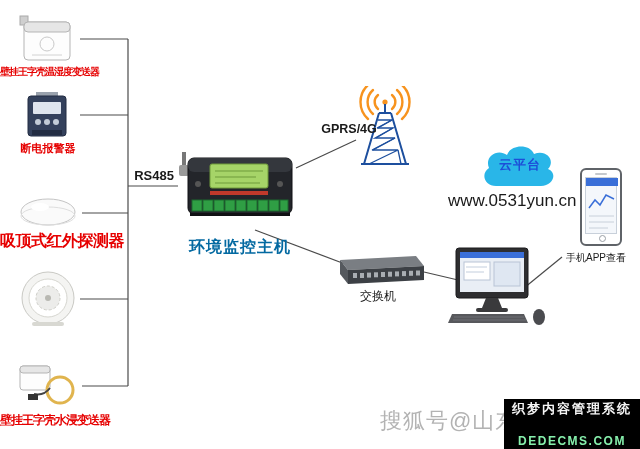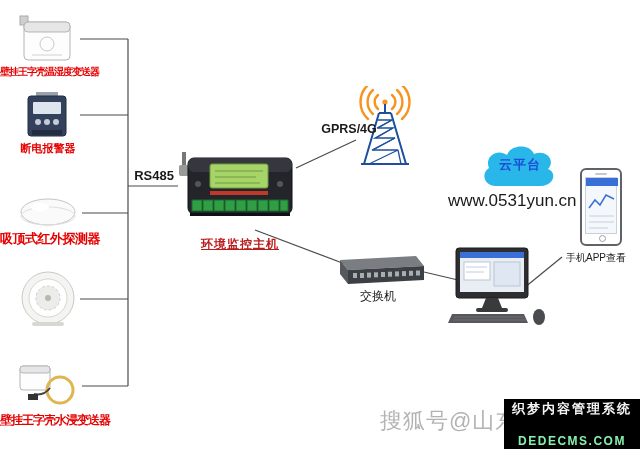--- a/index.html
+++ b/index.html
@@ -2,21 +2,21 @@
 <html><head>
 <meta charset="utf-8">
 <style>
   html,body{margin:0;padding:0;background:#fff;font-family:"Liberation Sans",sans-serif;}
   .canvas{position:relative;width:640px;height:449px;background:#fff;overflow:hidden;}
   svg{display:block;}
   .lines{position:absolute;left:0;top:0;z-index:1;}
   .node{position:absolute;z-index:2;}
   .lbl{position:absolute;z-index:3;text-align:center;line-height:1.15;}
   .sensor-lbl{color:#e60000;font-weight:bold;white-space:nowrap;}
-  .host-lbl{color:#b91c1c;font-weight:bold;font-size:12px;letter-spacing:1px;white-space:nowrap;text-decoration:underline;}
+  .host-lbl{color:#0369a1;font-weight:bold;font-size:16px;letter-spacing:1px;white-space:nowrap;}
   .plain-lbl{color:#1a1a1a;}
   .cloud-text{color:#1d4ed8;font-weight:bold;font-size:13px;letter-spacing:1px;text-align:center;}
   .watermark{color:#b3b3b3;font-size:22px;letter-spacing:1px;white-space:nowrap;z-index:4;}
   .footer-box{position:absolute;left:504px;top:399px;width:136px;height:50px;background:#000;z-index:5;
     display:flex;flex-direction:column;justify-content:center;align-items:center;gap:16px;}
   .footer-l1{color:#f5f5f5;font-size:13px;font-weight:bold;letter-spacing:2px;white-space:nowrap;}
   .footer-l2{color:#86efac;font-size:12px;font-weight:bold;letter-spacing:1.5px;white-space:nowrap;}
   .phone-body{position:absolute;left:580px;top:168px;width:42px;height:78px;background:#fff;
     border:2px solid #5f6368;border-radius:6px;z-index:2;box-sizing:border-box;}
   .phone-screen{position:absolute;left:3px;top:7px;right:3px;bottom:10px;background:#f4f7fb;border:1px solid #c8d0da;}
@@ -68,21 +68,21 @@
   </div>
   <div class="lbl sensor-lbl" style="left:0;top:142px;width:96px;font-size:11px;text-align:center;">断电报警器</div>
 
   <div class="node" style="left:18px;top:196px;">
     <svg width="60" height="34" viewBox="0 0 60 34">
       <ellipse cx="30" cy="16" rx="27" ry="13" fill="#fafafa" stroke="#c4c4c4"></ellipse>
       <ellipse cx="30" cy="20" rx="27" ry="9" fill="none" stroke="#dedede"></ellipse>
       <ellipse cx="22" cy="11" rx="9" ry="4" fill="#ffffff"></ellipse>
     </svg>
   </div>
-  <div class="lbl sensor-lbl" style="left:0;top:232px;width:96px;font-size:13px;letter-spacing:-0.5px;">吸顶式红外探测器</div>
+  <div class="lbl sensor-lbl" style="left:0;top:232px;width:96px;font-size:16px;letter-spacing:-0.5px;">吸顶式红外探测器</div>
 
   <div class="node" style="left:20px;top:270px;">
     <svg width="56" height="58" viewBox="0 0 56 58">
       <circle cx="28" cy="28" r="26" fill="#f4f4f2" stroke="#c9c9c4"></circle>
       <circle cx="28" cy="28" r="19" fill="#ffffff" stroke="#d6d6d0"></circle>
       <circle cx="28" cy="28" r="12" fill="#ececea" stroke="#cfcfc9" stroke-dasharray="3 2"></circle>
       <circle cx="28" cy="28" r="3" fill="#b8b8b2"></circle>
       <rect x="12" y="52" width="32" height="4" rx="2" fill="#d8d8d2"></rect>
     </svg>
   </div>

